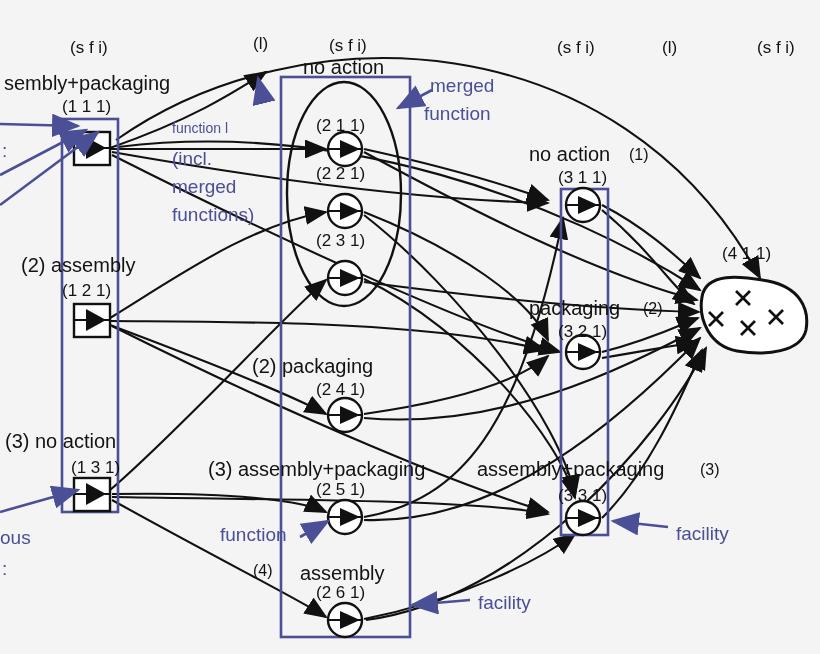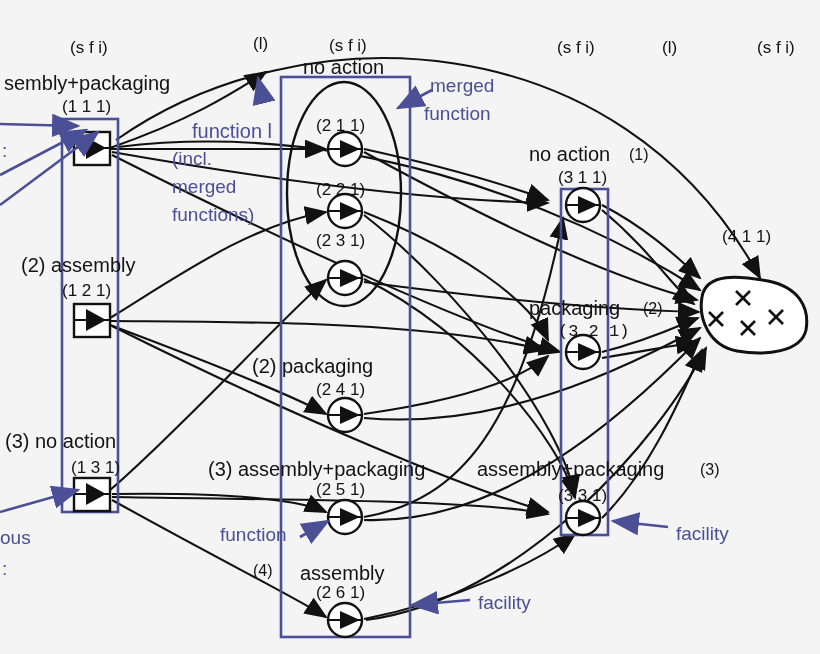--- a/index.html
+++ b/index.html
@@ -185,44 +185,44 @@
     </div>
   <div id="nodelabels">
       <div class="lbl name" style="left: 4px; top: 72px;">sembly+packaging</div>
       <div class="lbl coord" style="left: 62px; top: 97px;">(1 1 1)</div>
       <div class="lbl name" style="left: 21px; top: 254px;">(2) assembly</div>
       <div class="lbl coord" style="left: 62px; top: 281px;">(1 2 1)</div>
       <div class="lbl name" style="left: 5px; top: 430px;">(3) no action</div>
       <div class="lbl coord" style="left: 62px; top: 458px; padding-left: 9px;">(1 3 1)</div>
       <div class="lbl name" style="left: 303px; top: 56px;">no action</div>
       <div class="lbl coord" style="left: 316px; top: 116px;">(2 1 1)</div>
-      <div class="lbl coord" style="left: 316px; top: 180px;">(2 2 1)</div>
+      <div class="lbl coord" style="left: 316px; top: 164px;">(2 2 1)</div>
       <div class="lbl coord" style="left: 316px; top: 231px;">(2 3 1)</div>
       <div class="lbl name" style="left: 252px; top: 355px;">(2) packaging</div>
       <div class="lbl coord" style="left: 316px; top: 380px;">(2 4 1)</div>
       <div class="lbl name" style="left: 208px; top: 458px;">(3) assembly+packaging</div>
       <div class="lbl coord" style="left: 316px; top: 480px;">(2 5 1)</div>
       <div class="lbl name" style="left: 300px; top: 562px;">assembly</div>
       <div class="lbl name-sm" style="left: 253px; top: 562px;">(4)</div>
       <div class="lbl coord" style="left: 316px; top: 583px;">(2 6 1)</div>
       <div class="lbl name" style="left: 529px; top: 143px;">no action</div>
       <div class="lbl name-sm" style="left: 629px; top: 146px;">(1)</div>
       <div class="lbl coord" style="left: 558px; top: 168px;">(3 1 1)</div>
       <div class="lbl name" style="left: 529px; top: 297px;">packaging</div>
       <div class="lbl name-sm" style="left: 643px; top: 300px;">(2)</div>
-      <div class="lbl coord" style="left: 558px; top: 322px; font-family: Liberation Mono, monospace;">(3 2 1)</div>
+      <div class="lbl coord" style="left: 558px; top: 322px;">(3 2 1)</div>
       <div class="lbl name" style="left: 477px; top: 458px; text-align: right;">assembly+packaging</div>
       <div class="lbl name-sm" style="left: 700px; top: 461px;">(3)</div>
       <div class="lbl coord" style="left: 558px; top: 486px;">(3 3 1)</div>
-      <div class="lbl coord" style="left: 722px; top: 227px;">(4 1 1)</div>
+      <div class="lbl coord" style="left: 722px; top: 244px;">(4 1 1)</div>
     </div>
   <div id="anns">
       <div class="lbl ann" style="font-size: 19px; left: 430px; top: 75px;">merged</div>
       <div class="lbl ann" style="font-size: 19px; left: 424px; top: 103px;">function</div>
-      <div class="lbl ann" style="font-size: 20px; left: 172px; top: 120px; margin-left: 20px;">function l</div>
+      <div class="lbl ann" style="font-size: 14px; left: 172px; top: 120px;">function l</div>
       <div class="lbl ann" style="font-size: 19px; left: 172px; top: 148px;">(incl.</div>
       <div class="lbl ann" style="font-size: 19px; left: 172px; top: 176px;">merged</div>
       <div class="lbl ann" style="font-size: 19px; left: 172px; top: 204px;">functions)</div>
       <div class="lbl ann" style="font-size: 19px; left: 0px; top: 527px;">ous</div>
       <div class="lbl ann" style="font-size: 19px; left: 2px; top: 558px;">:</div>
       <div class="lbl ann" style="font-size: 19px; left: 2px; top: 140px;">:</div>
       <div class="lbl ann" style="font-size: 19px; left: 220px; top: 524px;">function</div>
       <div class="lbl ann" style="font-size: 19px; left: 676px; top: 523px;">facility</div>
       <div class="lbl ann" style="font-size: 19px; left: 478px; top: 592px;">facility</div>
     </div>

